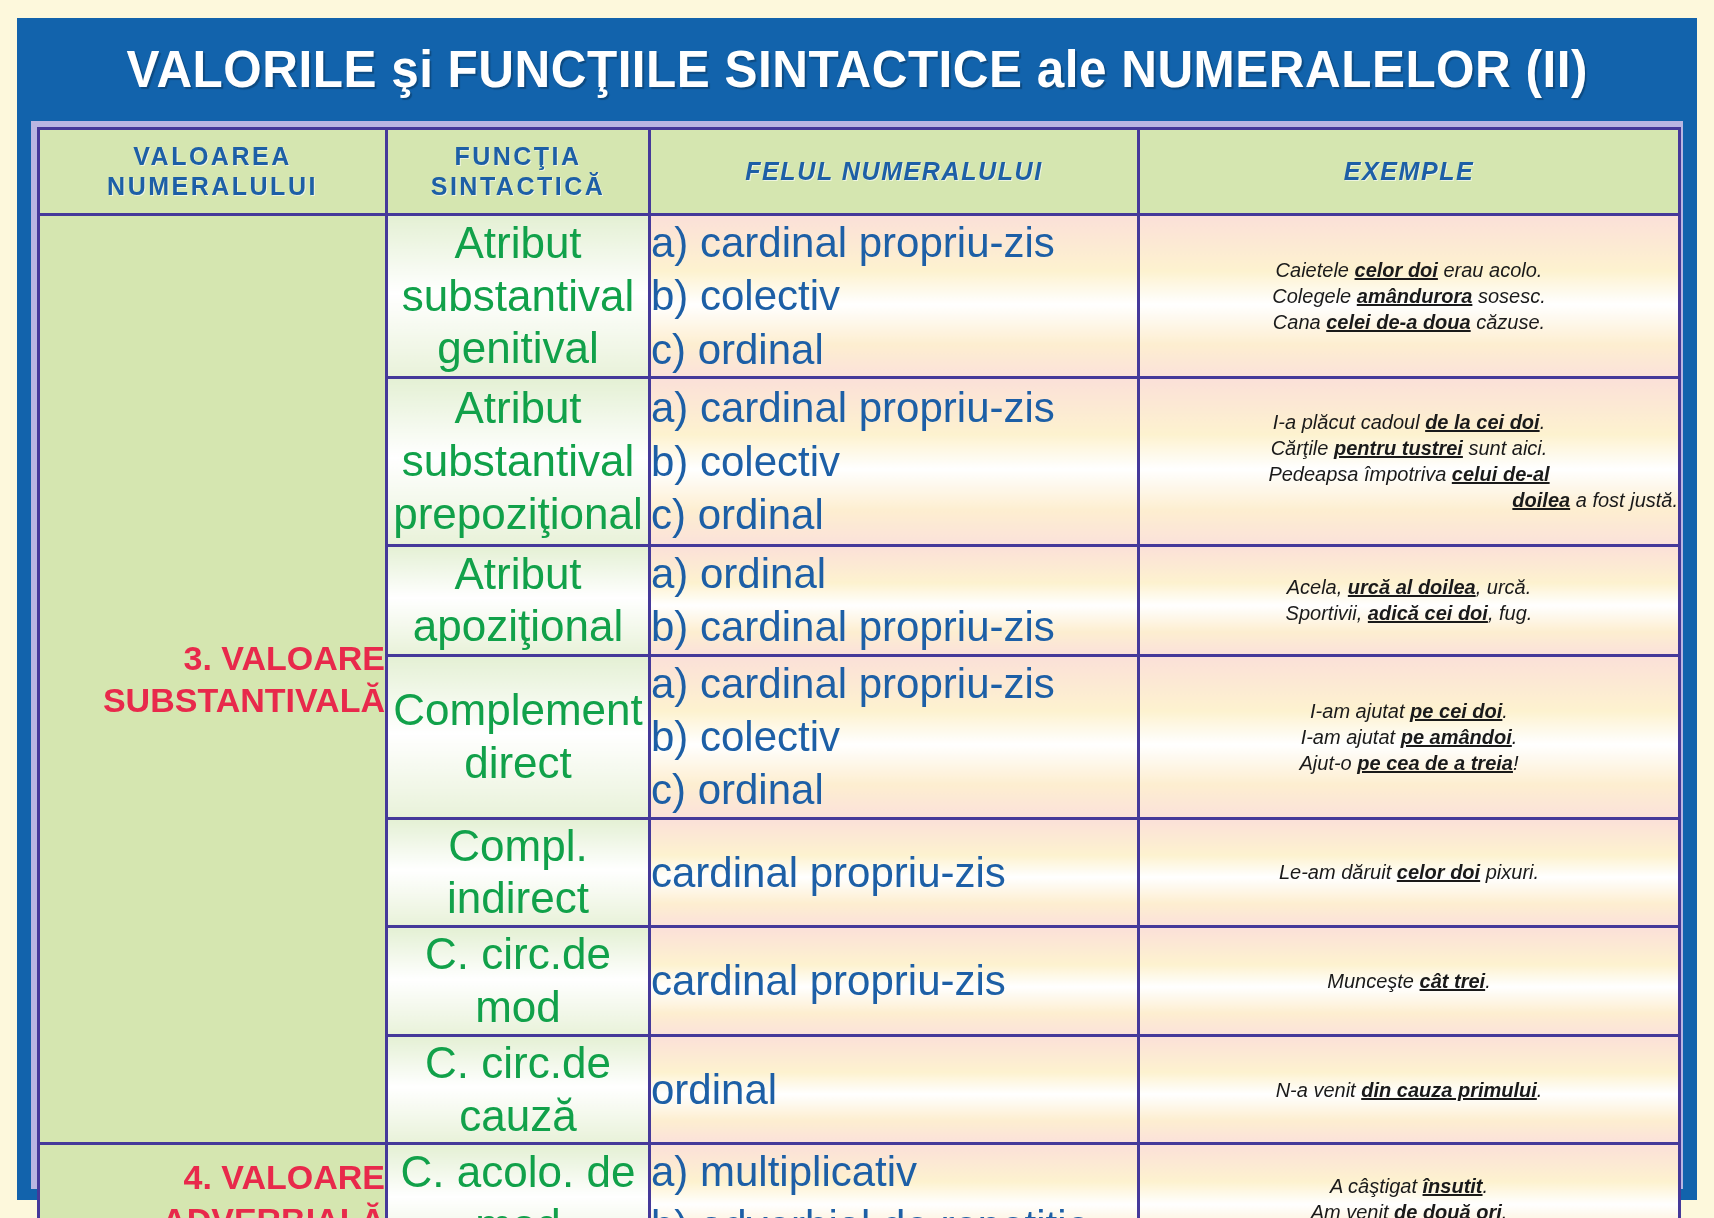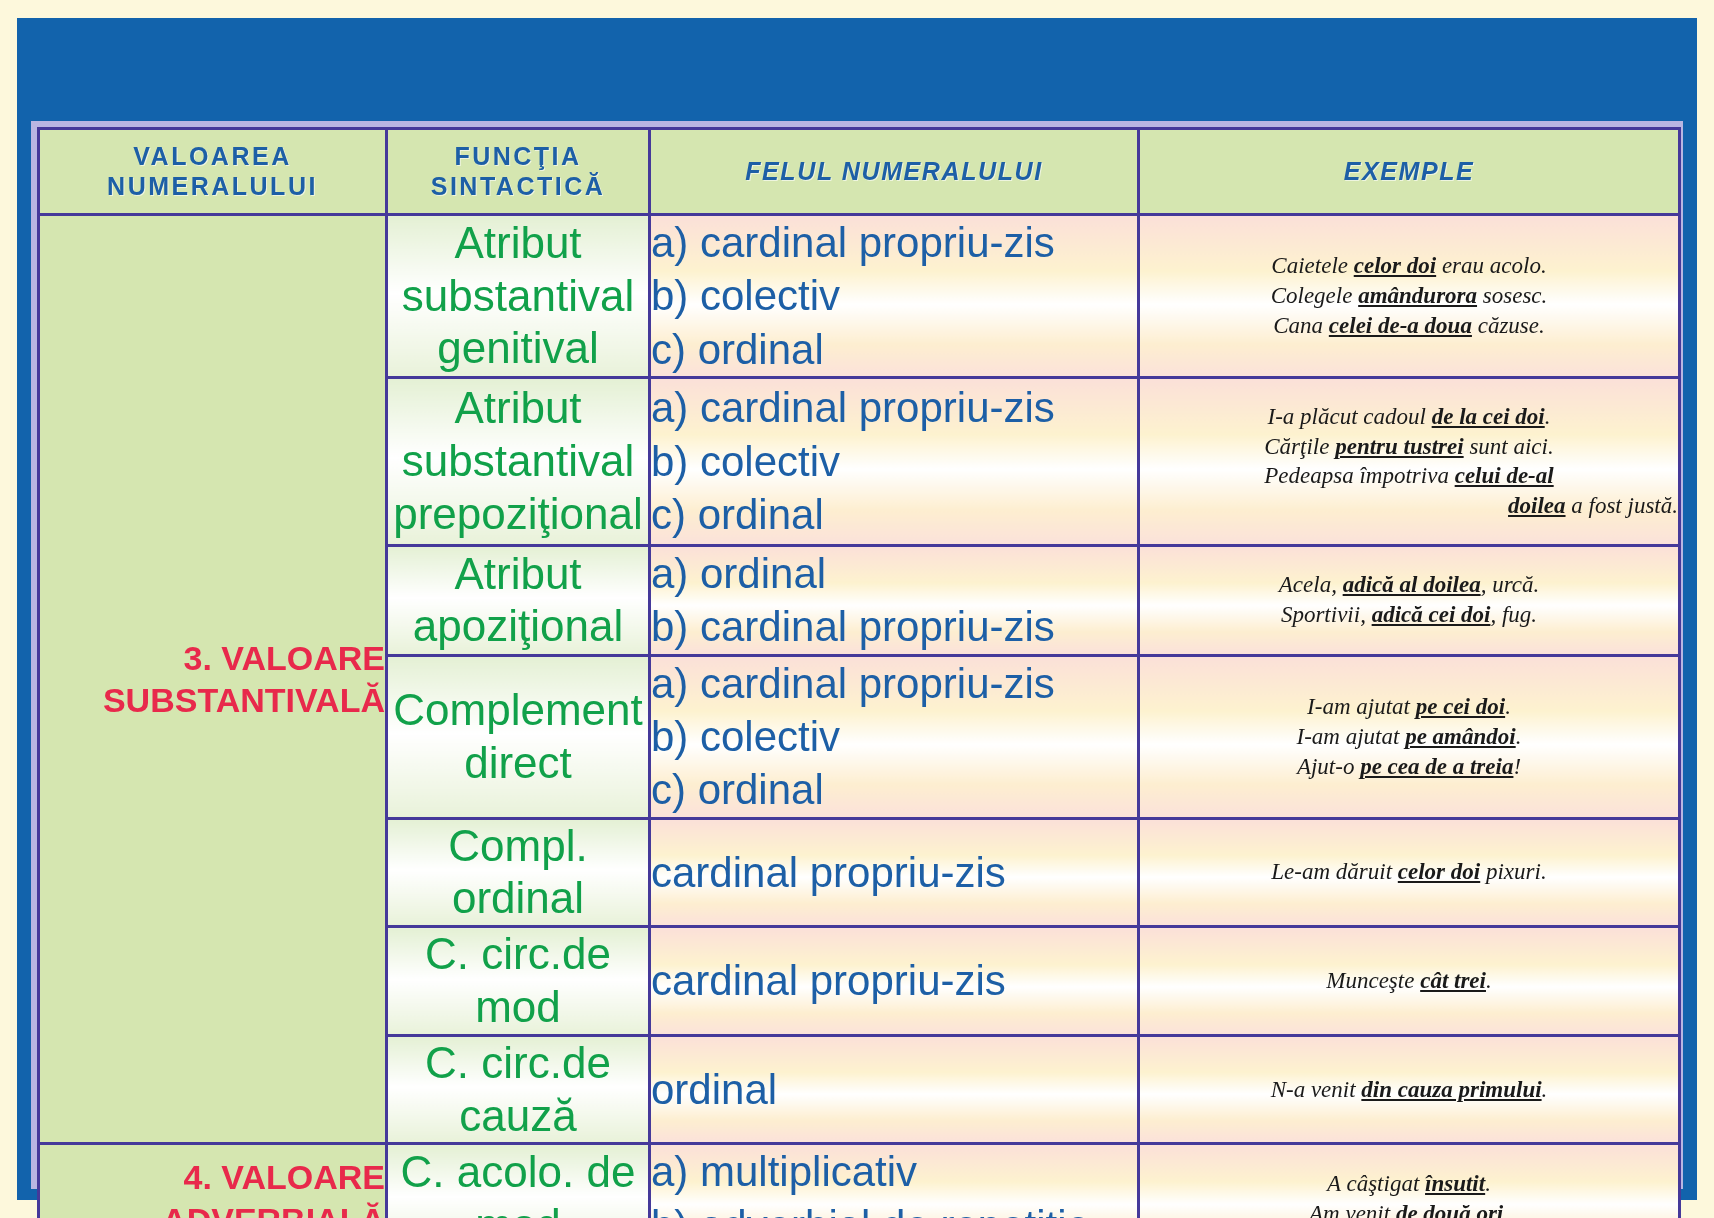--- a/index.html
+++ b/index.html
@@ -130,38 +130,41 @@
     font-size: 42px;
     line-height: 1.27;
     text-align: left;
     padding: 6px 10px 6px 26px;
     background: linear-gradient(to bottom, #fbe0d8 0%, #fdf2cf 34%, #ffffff 55%, #fdeed0 80%, #fbe2da 100%);
   }
 
   
   .ex {
     color: #1a1a1a;
-    font-size: 23px;
+    font-size: 20px;
     line-height: 1.3;
     text-align: center;
     padding: 6px 14px;
-    font-family: Liberation Serif, serif;
+    font-family: Liberation Sans, sans-serif;
     font-style: italic;
     background: linear-gradient(to bottom, #fbe0d8 0%, #fdf2cf 34%, #ffffff 55%, #fdeed0 80%, #fbe2da 100%);
   }
   .ex .line { white-space: nowrap; }
   .ex u { text-decoration: underline; font-weight: bold; }
   .ex .rline { text-align: right; }
 </style>
 </head>
 <body>
 
 <div class="poster">
   <div class="blue-frame">
 
+    <div class="title-banner">
+      <div class="title-text">VALORILE  şi  FUNCŢIILE  SINTACTICE  ale  NUMERALELOR (II)</div>
+    </div>
 
     <div class="table-outer">
       <table class="grid">
         <colgroup>
           <col class="c1">
             <col class="c2">
             <col class="c3">
             <col class="c4">
         </colgroup>
         <thead>
@@ -209,39 +212,39 @@
                 <div class="line rline"><u>doilea</u> a fost justă.</div>
               </td>
             </tr>
             <tr style="height: 93px;">
               <td class="func">Atribut apoziţional</td>
               <td class="kind">
                 <div>a) ordinal</div>
                 <div>b) cardinal propriu-zis</div>
               </td>
               <td class="ex">
-                <div class="line">Acela, <u>adică al doilea</u>, urcă.</div>
+                <div class="line">Acela, <u>urcă al doilea</u>, urcă.</div>
                 <div class="line">Sportivii, <u>adică cei doi</u>, fug.</div>
               </td>
             </tr>
             <tr style="height: 152px;">
               <td class="func">Complement direct</td>
               <td class="kind">
                 <div>a) cardinal propriu-zis</div>
                 <div>b) colectiv</div>
                 <div>c) ordinal</div>
               </td>
               <td class="ex">
                 <div class="line">I-am ajutat <u>pe cei doi</u>.</div>
                 <div class="line">I-am ajutat <u>pe amândoi</u>.</div>
                 <div class="line">Ajut-o <u>pe cea de a treia</u>!</div>
               </td>
             </tr>
             <tr style="height: 66px;">
-              <td class="func">Compl. ordinal</td>
+              <td class="func">Compl. indirect</td>
               <td class="kind">
                 <div>cardinal propriu-zis</div>
               </td>
               <td class="ex">
                 <div class="line">Le-am dăruit <u>celor doi</u> pixuri.</div>
               </td>
             </tr>
             <tr style="height: 66px;">
               <td class="func">C. circ.de mod</td>
               <td class="kind">

